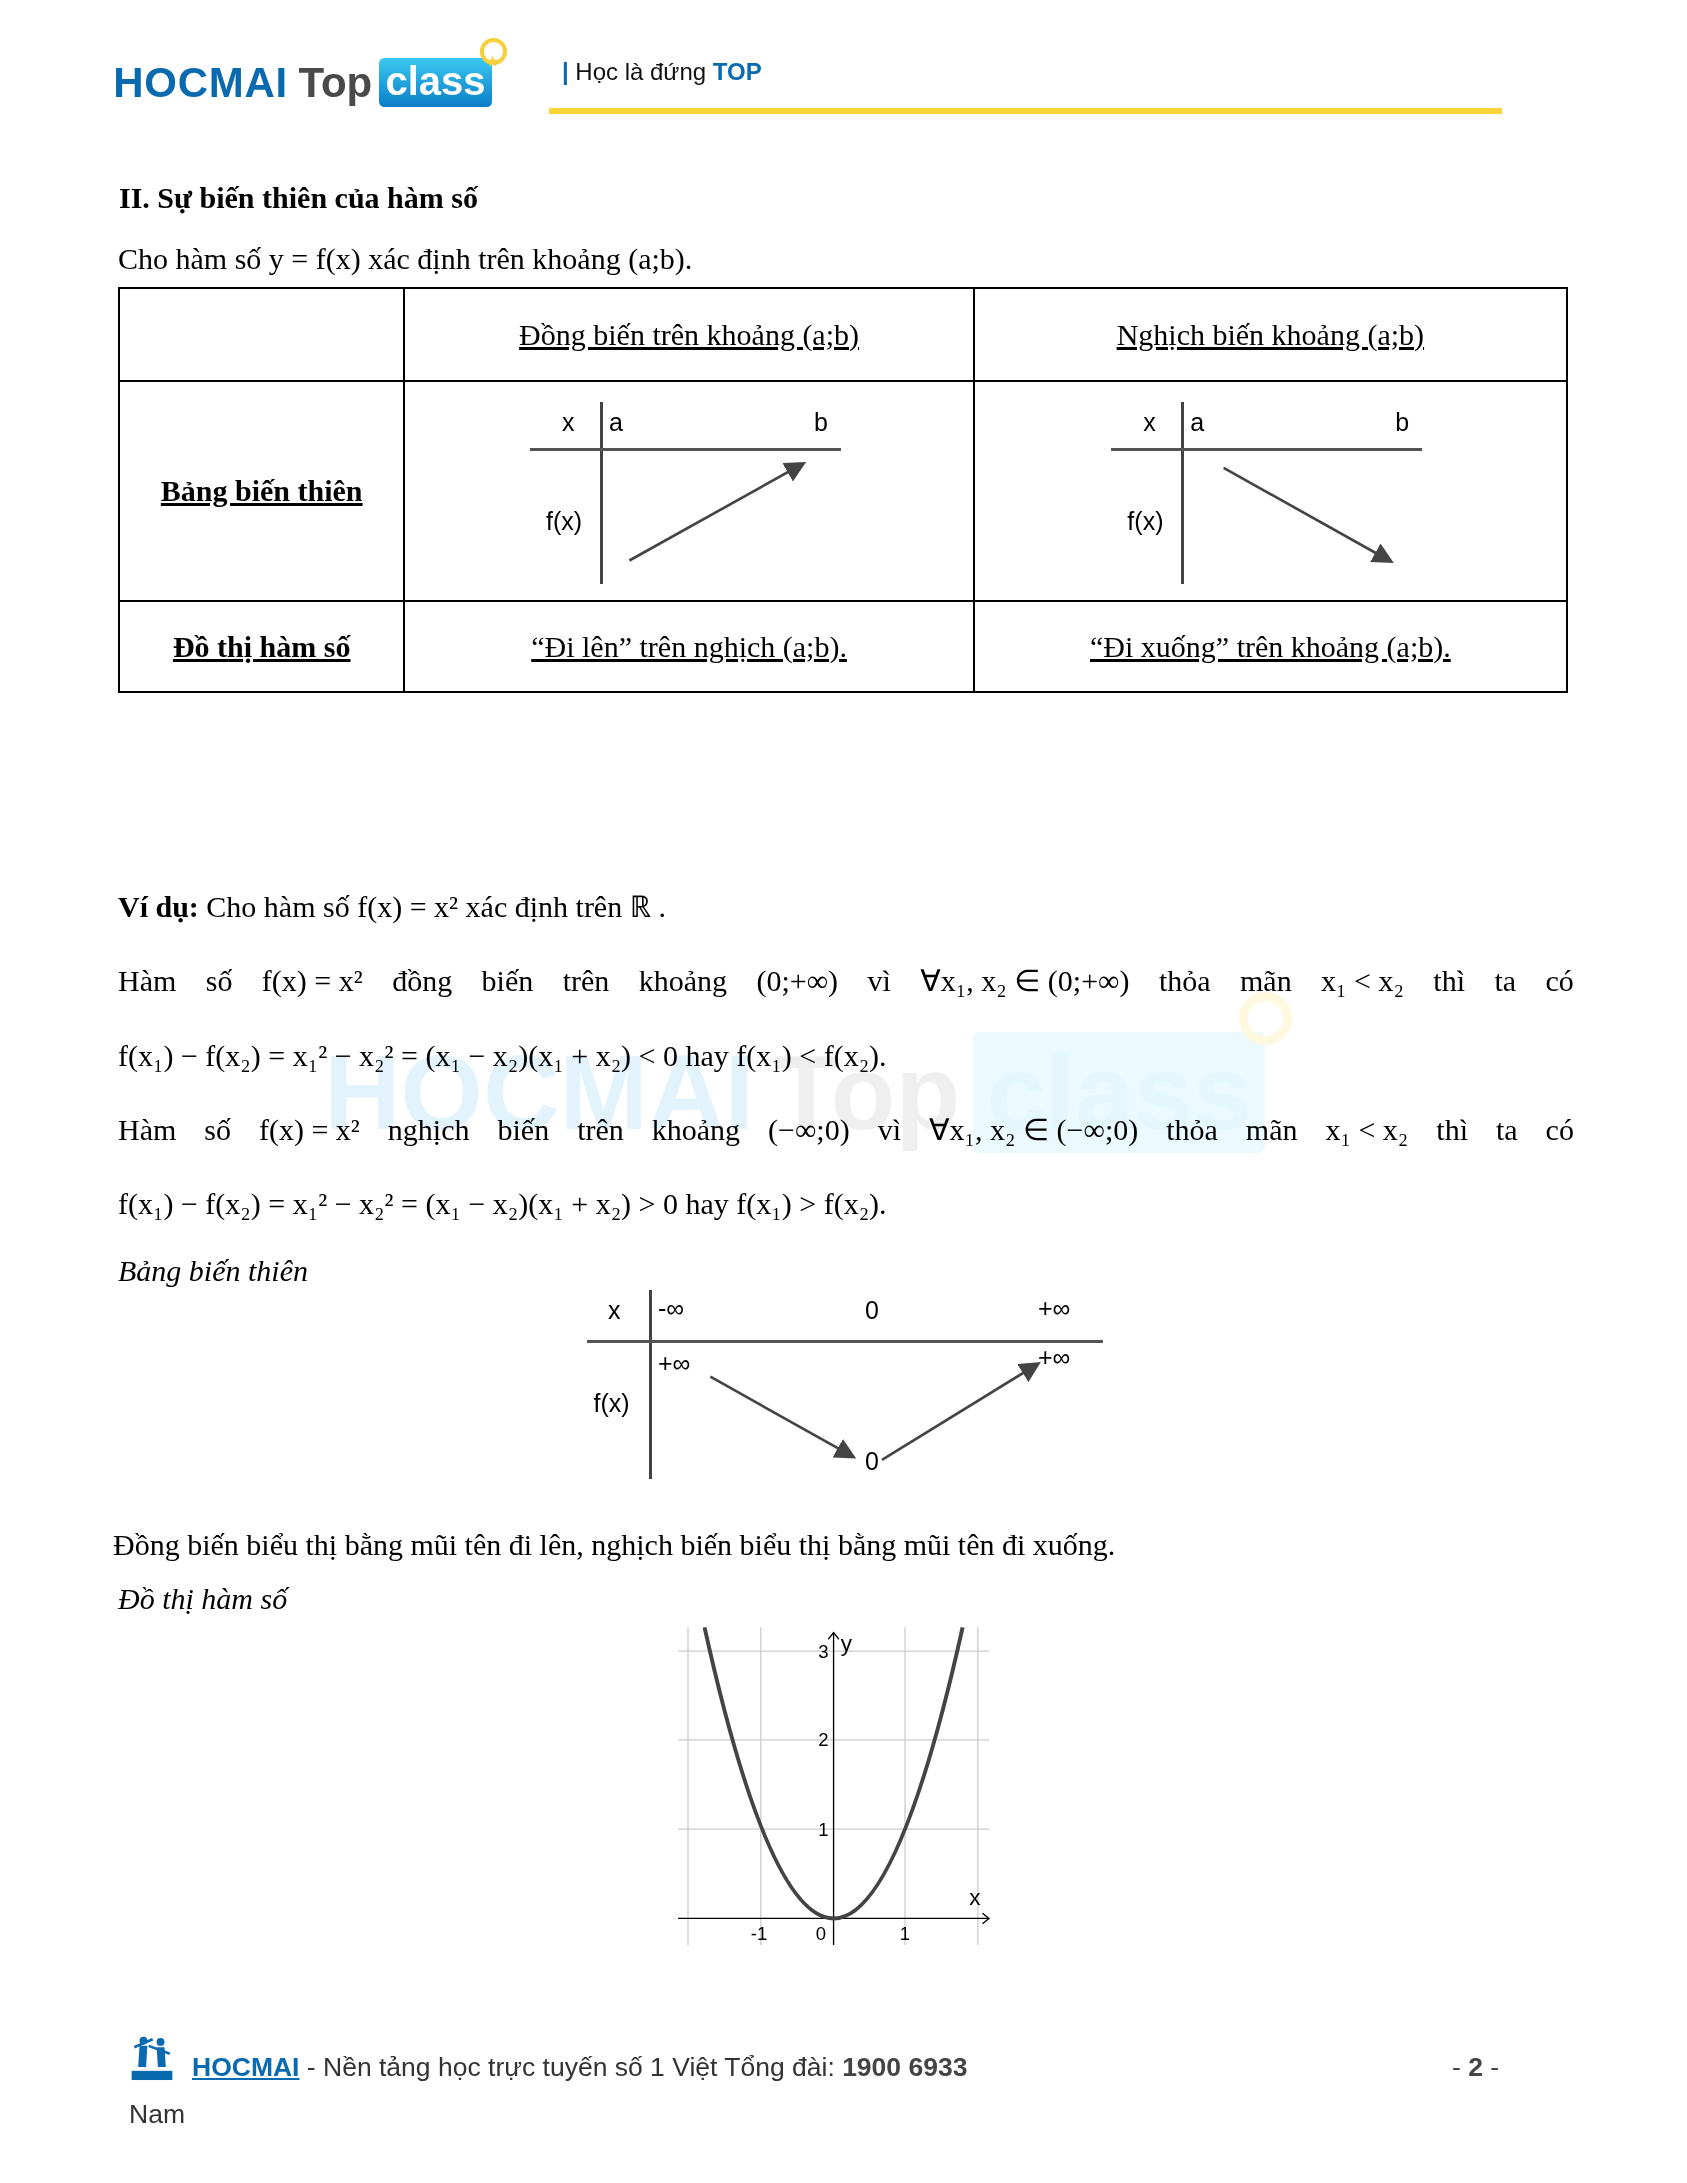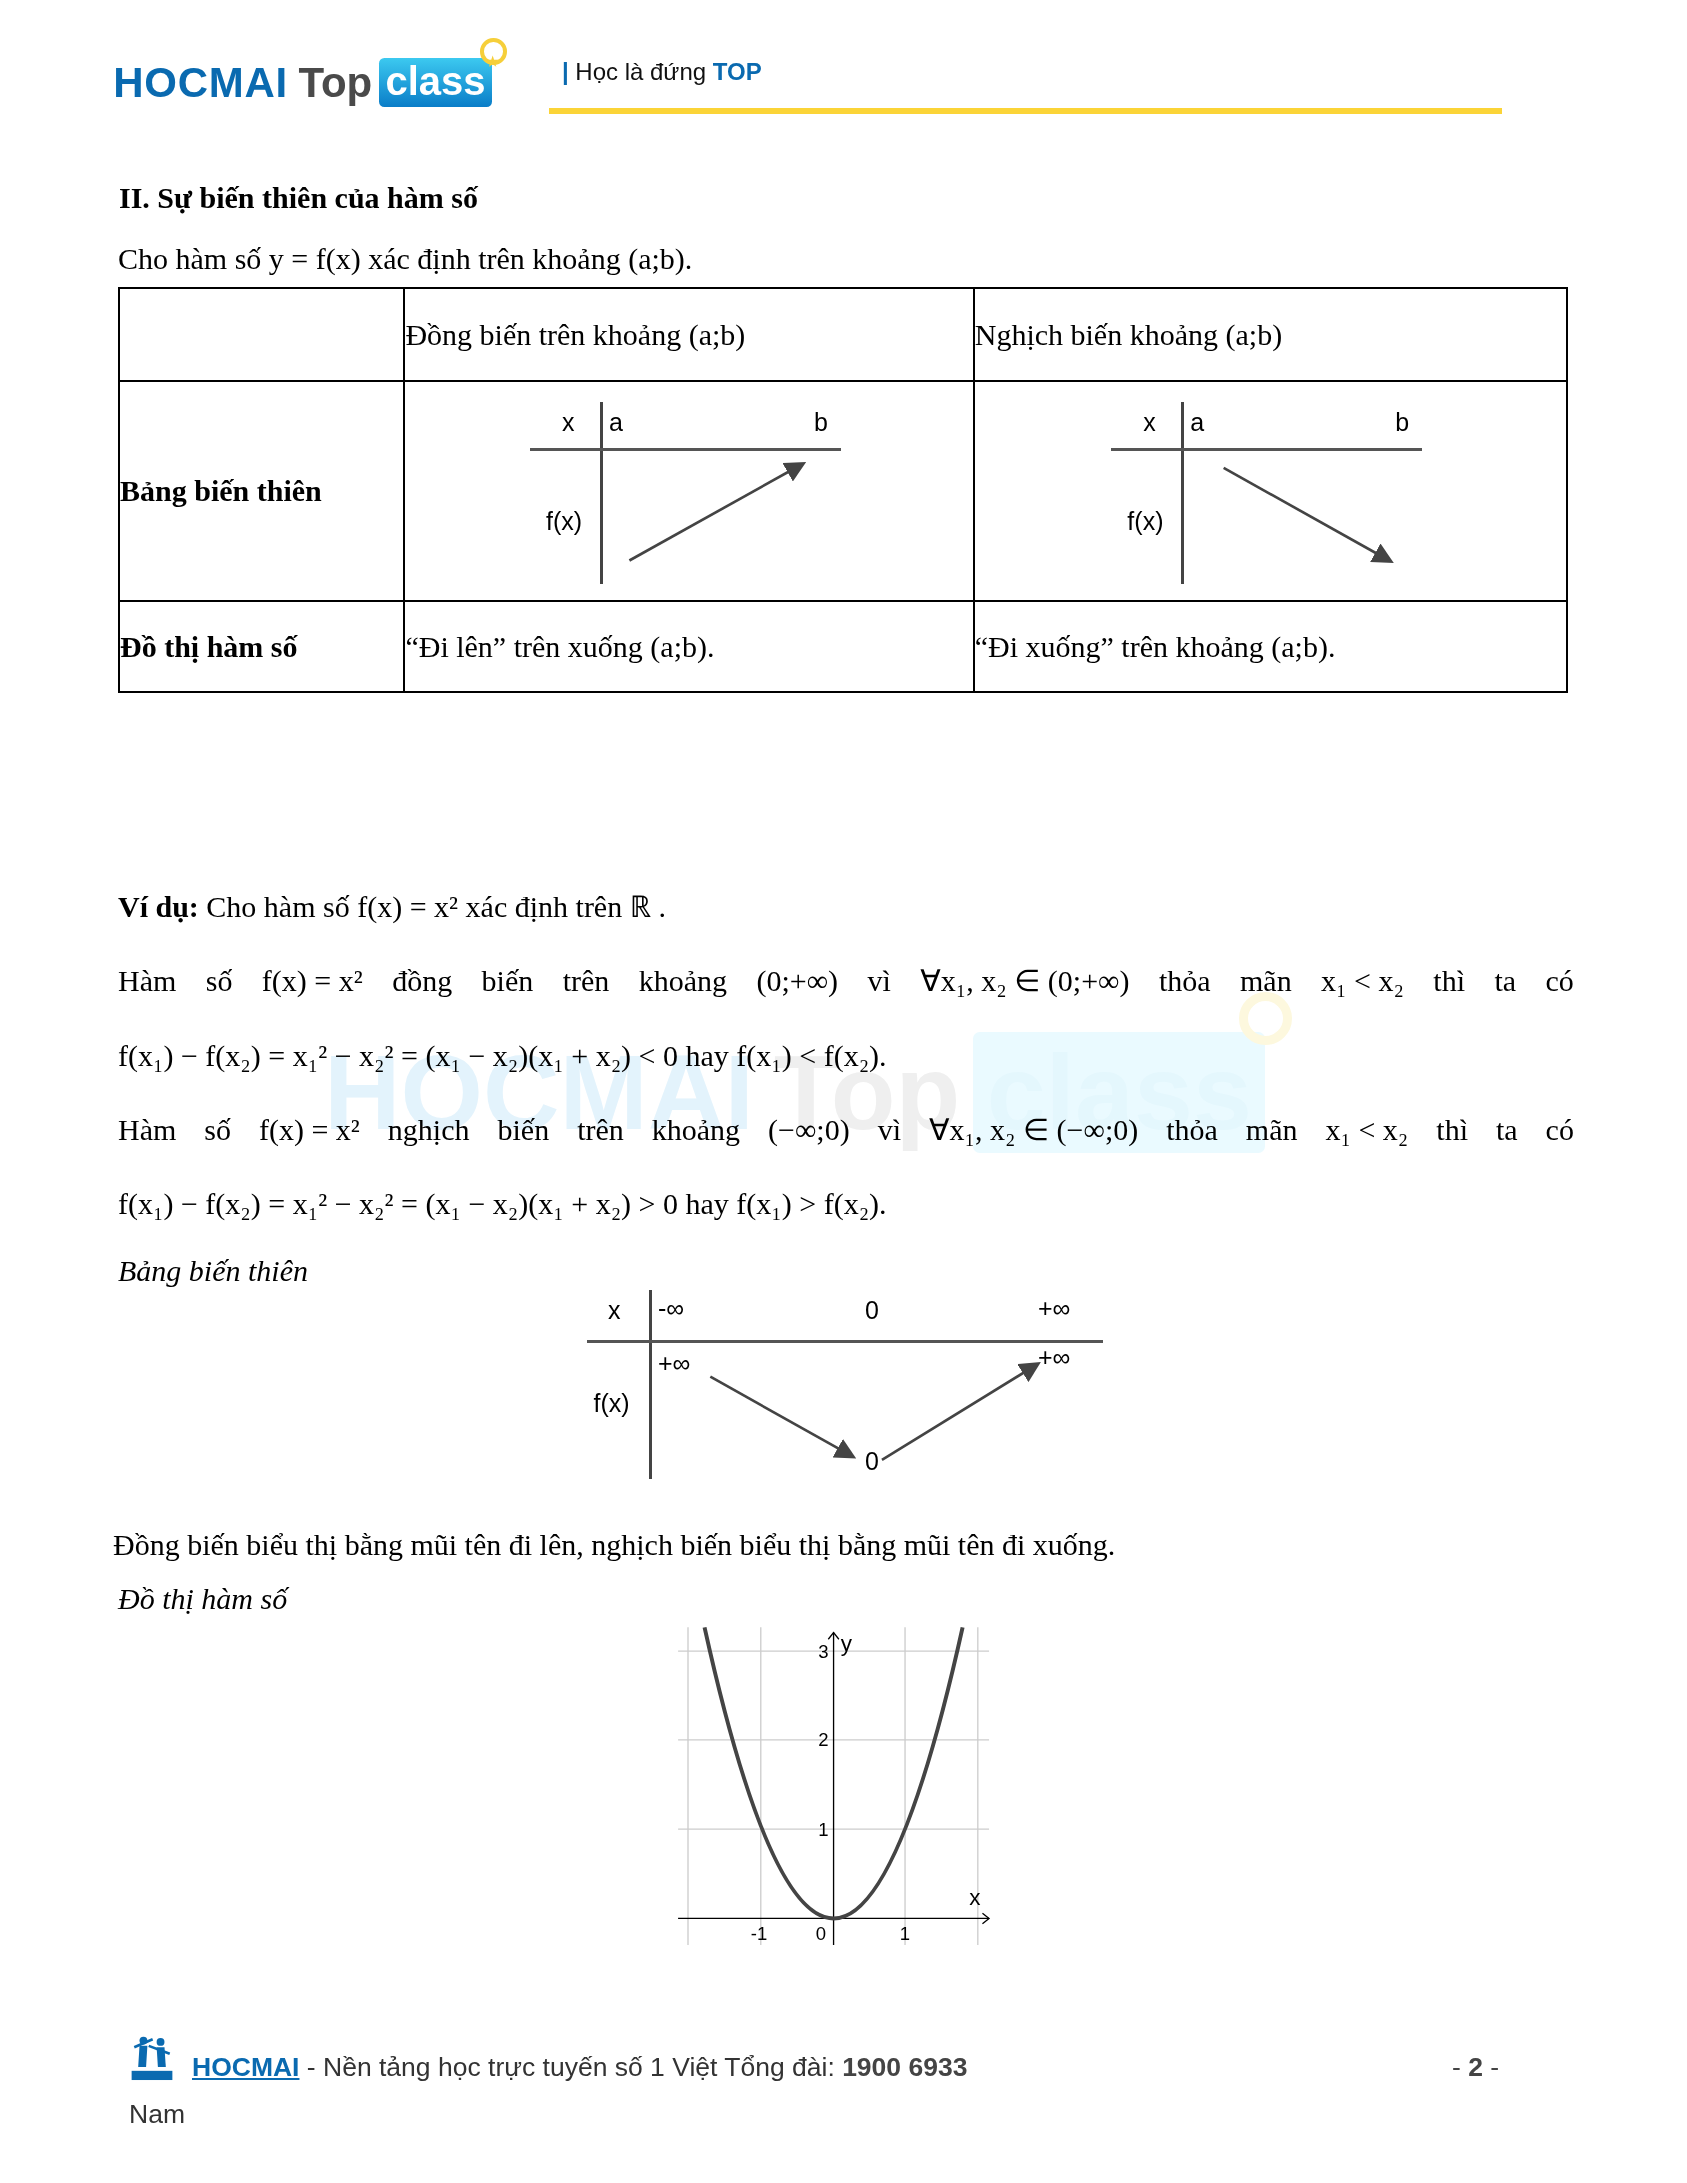--- a/index.html
+++ b/index.html
@@ -27,21 +27,21 @@
   .wm-badge { position: absolute; right: -26.5px; top: -40px; width: 53px; height: 53px; border-radius: 50%; border: 9.3px solid #fdf8de; }
 
   
   .t { position: absolute; font-size: 30px; line-height: 1.2; white-space: nowrap; margin-top: 24px; }
   .bold { font-weight: bold; }
   .ital { font-style: italic; }
   .just { display: flex; justify-content: space-between; width: 1456px; }
 
   
   .tbl { position: absolute; left: 118px; top: 287px; width: 1450px; border-collapse: collapse; }
-  .tbl td { border: 2px solid #000; vertical-align: middle; font-size: 30px; }
+  .tbl td { border: 2px solid #000; text-align: center; vertical-align: middle; font-size: 30px; text-decoration: underline; }
   .tbl tr.r1 { height: 93px; }
   .tbl tr.r2 { height: 164px; }
   .tbl tr.r3 { height: 220px; }
   .tbl tr.r4 { height: 91px; }
   .tbl td.c1 { width: 286px; font-weight: bold; }
   .tbl td.c2 { width: 570px; }
   .tbl td.c3 { width: 594px; }
   .tbl .line2 { margin-top: 26.5px; }
 
   
@@ -139,21 +139,21 @@
                   <path d="M0,0 L8,4 L0,8 Z" fill="#444"></path>
                 </marker>
               </defs>
           <line x1="170" y1="110" x2="420" y2="250" stroke="#444" stroke-width="4" marker-end="url(#ah2)"></line>
         </svg>
       </div>
     </td>
   </tr>
   <tr class="r4">
     <td class="c1">Đồ thị hàm số</td>
-    <td class="c2">“Đi lên” trên xuống (a;b).</td>
+    <td class="c2">“Đi lên” trên nghịch (a;b).</td>
     <td class="c3">“Đi xuống” trên khoảng (a;b).</td>
   </tr>
 </tbody>
   </table>
 
 <div class="t" style="left:118px; top:865px;">
   <span class="bold">Ví dụ:</span><span> Cho hàm số  f(x) = x² xác định trên  ℝ .</span>
 </div>
 
 <div class="t just" style="left:118px; top:939px;">

